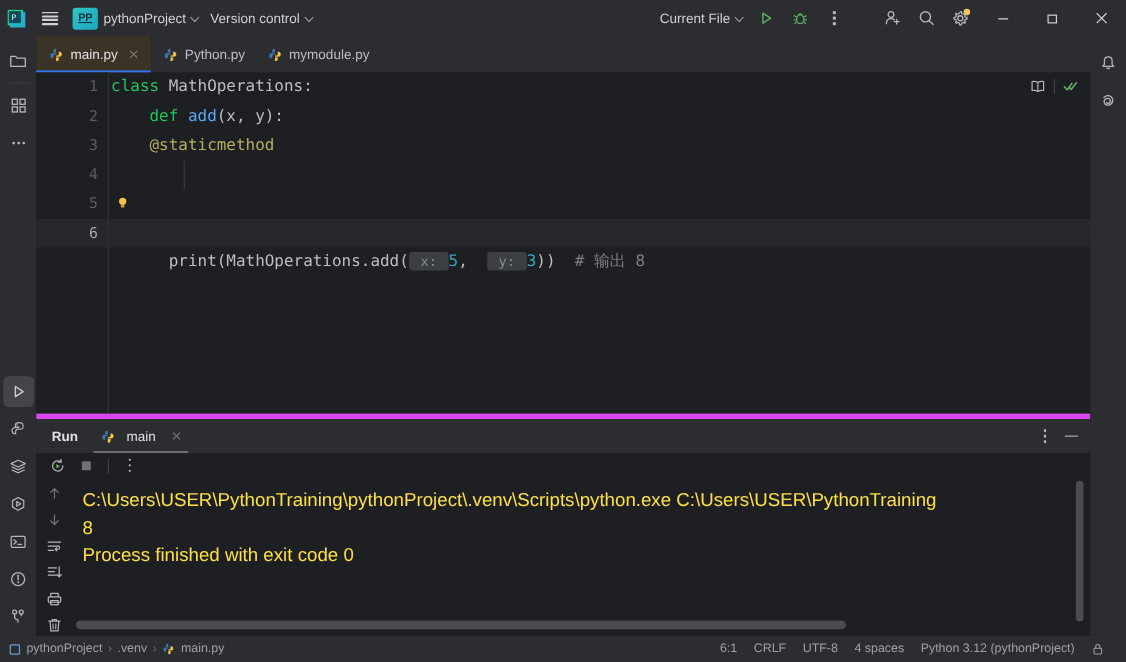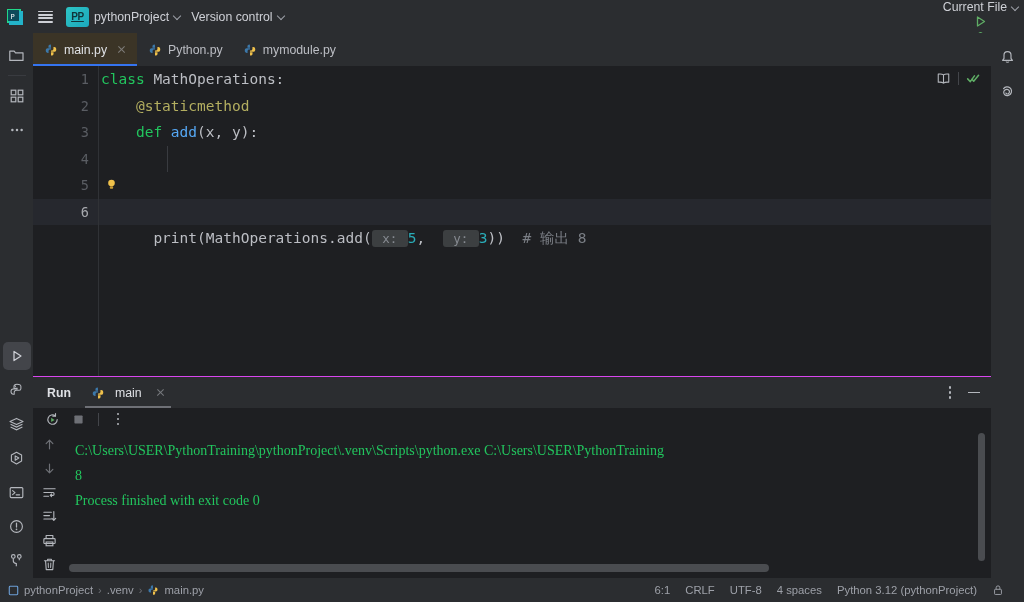--- a/index.html
+++ b/index.html
@@ -39,21 +39,21 @@
     display: flex; align-items: center; gap: 5px; height: 33px;
     white-space: nowrap;
   }
   .chev { display:inline-block; width: 7px; height: 7px; position: relative; }
   .chev::after {
     content:""; position:absolute; left:0; top:0px;
     width:5px; height:5px; border-right:1.3px solid #9da0a8; border-bottom:1.3px solid #9da0a8;
     transform: rotate(45deg);
   }
   .tb-spacer { flex: 1 1 auto; }
-  .tb-right { display: flex; align-items: center; height: 33px; flex-direction: column; }
+  .tb-right { display: flex; align-items: center; height: 33px; }
   .tb-btn {
     width: 31px; height: 33px; display:flex; align-items:center; justify-content:center;
     position: relative;
   }
   .win-btn { width: 45px; height: 33px; display:flex; align-items:center; justify-content:center; }
   .dot3 { display:flex; flex-direction:column; gap:2.5px; align-items:center; }
   .dot3 i { width:2.5px; height:2.5px; border-radius:50%; background:#b4b7bd; display:block; }
   .badge-dot {
     position:absolute; width:6px; height:6px; border-radius:50%;
     background:#f2c55c; right:7px; top:8px;
@@ -151,21 +151,21 @@
   }
   .ed-icons {
     position:absolute; right:10px; top:5px; display:flex; align-items:center; gap:7px;
   }
   .vsep { width:1px; height:13px; background:#43454a; }
 
   
   .runpanel {
     position:absolute; left:33px; top:376px; width:958px; height:202px;
     background:#1e1f22;
-    border-top:1px solid #d946ef;
+    border-top:5px solid #d946ef;
   }
   .run-header {
     height:31px; background:#2b2d30; display:flex; align-items:center;
     position:relative;
   }
   .run-title { color:#dfe1e5; font-size:12.3px; font-weight:bold; padding:0 10px 0 14px; }
   .run-tab {
     height:31px; display:flex; align-items:center; gap:10px; padding:0 8px 0 10px;
     position:relative;
   }
@@ -184,22 +184,22 @@
 
   .console-rail {
     position:absolute; left:0; top:53px; width:32px; height:149px;
     background:#1e1f22; display:flex; flex-direction:column; align-items:center; gap:9px; padding-top:7px;
   }
   .console {
     position:absolute; left:32px; top:53px; right:16px; height:133px;
     background:#1e1f22; padding:8px 0 0 10px; overflow:hidden;
   }
   .cons-line {
-    font-family:Liberation Serif, serif; font-size:14px; line-height:25px;
-    color:#22c55e; white-space:pre;
+    font-family:Liberation Sans, sans-serif; font-size:17px; line-height:25px;
+    color:#fde047; white-space:pre;
   }
   .cons-scroll-v {
     position:absolute; right:6px; top:56px; width:7px; height:128px;
   }
   .cons-scroll-v i { display:block; width:7px; height:100%; background:#4a4c50; border-radius:4px; }
   .cons-scroll-h {
     position:absolute; left:36px; bottom:6px; right:24px; height:8px;
   }
   .cons-scroll-h i { display:block; height:8px; width:78%; background:#4a4c50; border-radius:4px; }
 
@@ -429,22 +429,22 @@
       <div class="gline">1</div>
       <div class="gline">2</div>
       <div class="gline">3</div>
       <div class="gline">4</div>
       <div class="gline">5</div>
       <div class="gline cur">6</div>
     </div>
 
     <div class="code">
       <div class="cline"><span class="kw">class </span><span class="cls">MathOperations:</span></div>
+      <div class="cline"><span>    </span><span class="kw">def </span><span class="fn">add</span><span>(x, y):</span></div>
       <div class="cline"><span>    </span><span class="deco">@staticmethod</span></div>
-      <div class="cline"><span>    </span><span class="kw">def </span><span class="fn">add</span><span>(x, y):</span></div>
       <div class="cline">
         <span class="indent-guide"></span>
       <span>        </span><span class="kw">return</span><span> x + y</span></div>
       <div class="cline">
         <svg class="bulb" viewBox="0 0 12 14">
           <circle cx="6" cy="5.4" r="3.6" fill="#f0c14b"></circle>
           <rect x="4.2" y="9" width="3.6" height="2.6" rx="0.8" fill="#c79a33"></rect>
         </svg>
       <span>print(MathOperations.add(</span><span class="hint"> x: </span><span class="num">5</span><span>,  </span><span class="hint"> y: </span><span class="num">3</span><span>))  </span><span class="cmt"># 输出 8</span></div>
       <div class="cline cur"></div>

